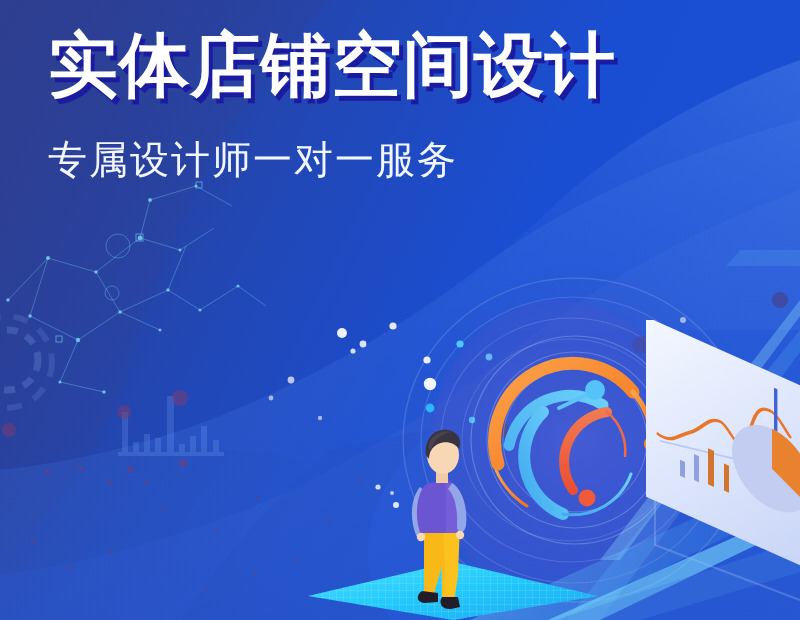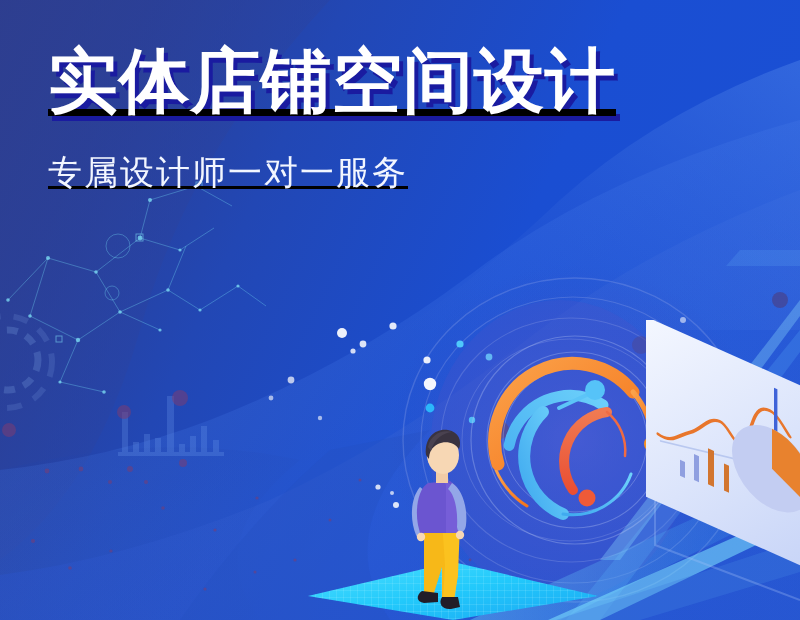--- a/index.html
+++ b/index.html
@@ -17,37 +17,36 @@
   }
 
   
   .bg-layer { position: absolute; inset: 0; pointer-events: none; }
   .bg-svg { position: absolute; inset: 0; width: 800px; height: 620px; display: block; }
 
   
   .text-block {
     position: absolute;
     left: 48px;
-    top: 44px;
+    top: 28px;
     z-index: 30;
-    text-decoration: underline;
   }
   .title {
     font-size: 70px;
     font-weight: bold;
     color: #ffffff;
     letter-spacing: 1px;
     line-height: 1.08;
     margin: 0;
     white-space: nowrap;
     text-shadow: 4px 5px 0 #1a1ba0;
   }
   .sub-wrap { margin-top: 26px; }
   .subtitle {
-    font-size: 34px;
+    font-size: 39px;
     color: #f2f6ff;
     line-height: 1.55;
     letter-spacing: 2px;
     margin: 0;
     white-space: nowrap;
     font-weight: normal;
   }
 
   
   .ring-graphic {

